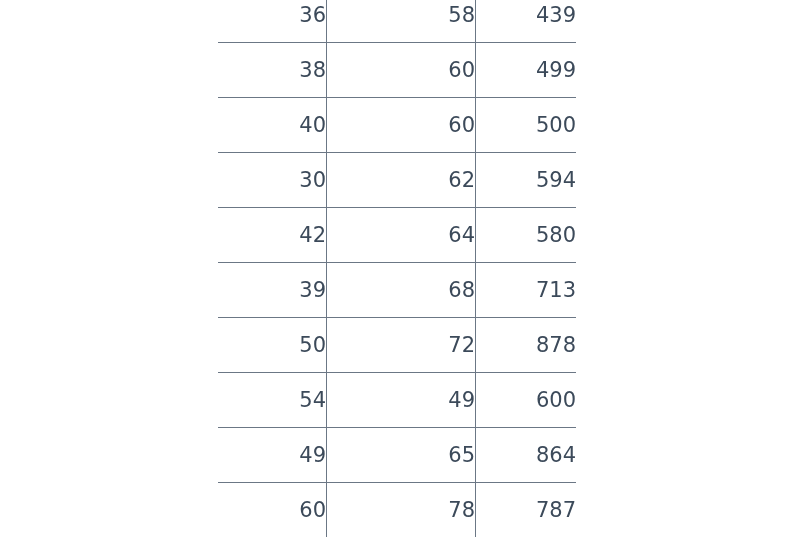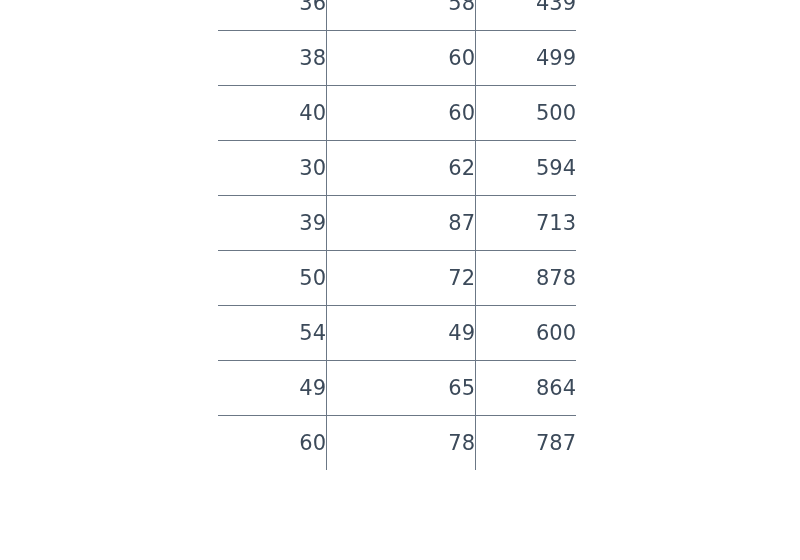--- a/index.html
+++ b/index.html
@@ -10,21 +10,21 @@
     width: 800px;
     height: 560px;
     background: #ffffff;
     font-family: "DejaVu Sans", sans-serif;
     overflow: hidden;
   }
 
   #table-wrap {
     position: absolute;
     left: 0;
-    top: 0;
+    top: 12px;
     width: 800px;
     height: 432px;
     border-radius: 10px;
   }
 
   table.data-table {
     position: absolute;
     left: 218px;
     top: -24px;
     border-collapse: collapse;
@@ -86,22 +86,27 @@
         <td class="col-a">40</td>
         <td class="col-b">60</td>
         <td class="col-c">500</td>
       </tr>
       <tr>
         <td class="col-a">30</td>
         <td class="col-b">62</td>
         <td class="col-c">594</td>
       </tr>
       <tr>
+        <td class="col-a">42</td>
+        <td class="col-b">64</td>
+        <td class="col-c">580</td>
+      </tr>
+      <tr>
         <td class="col-a">39</td>
-        <td class="col-b">87</td>
+        <td class="col-b">68</td>
         <td class="col-c">713</td>
       </tr>
       <tr>
         <td class="col-a">50</td>
         <td class="col-b">72</td>
         <td class="col-c">878</td>
       </tr>
       <tr>
         <td class="col-a">54</td>
         <td class="col-b">49</td>

